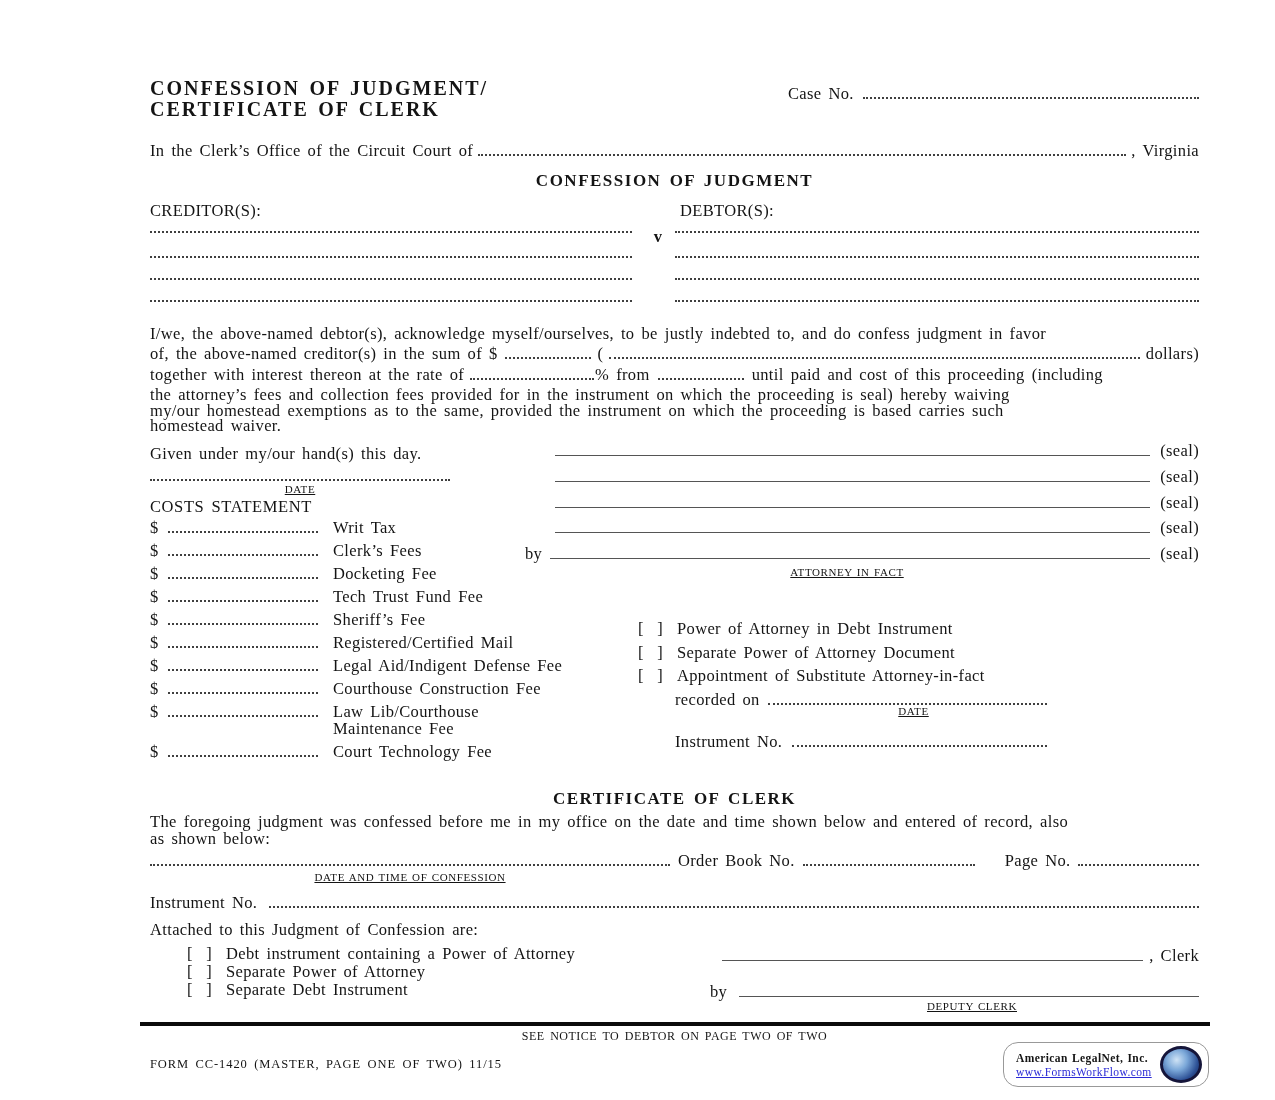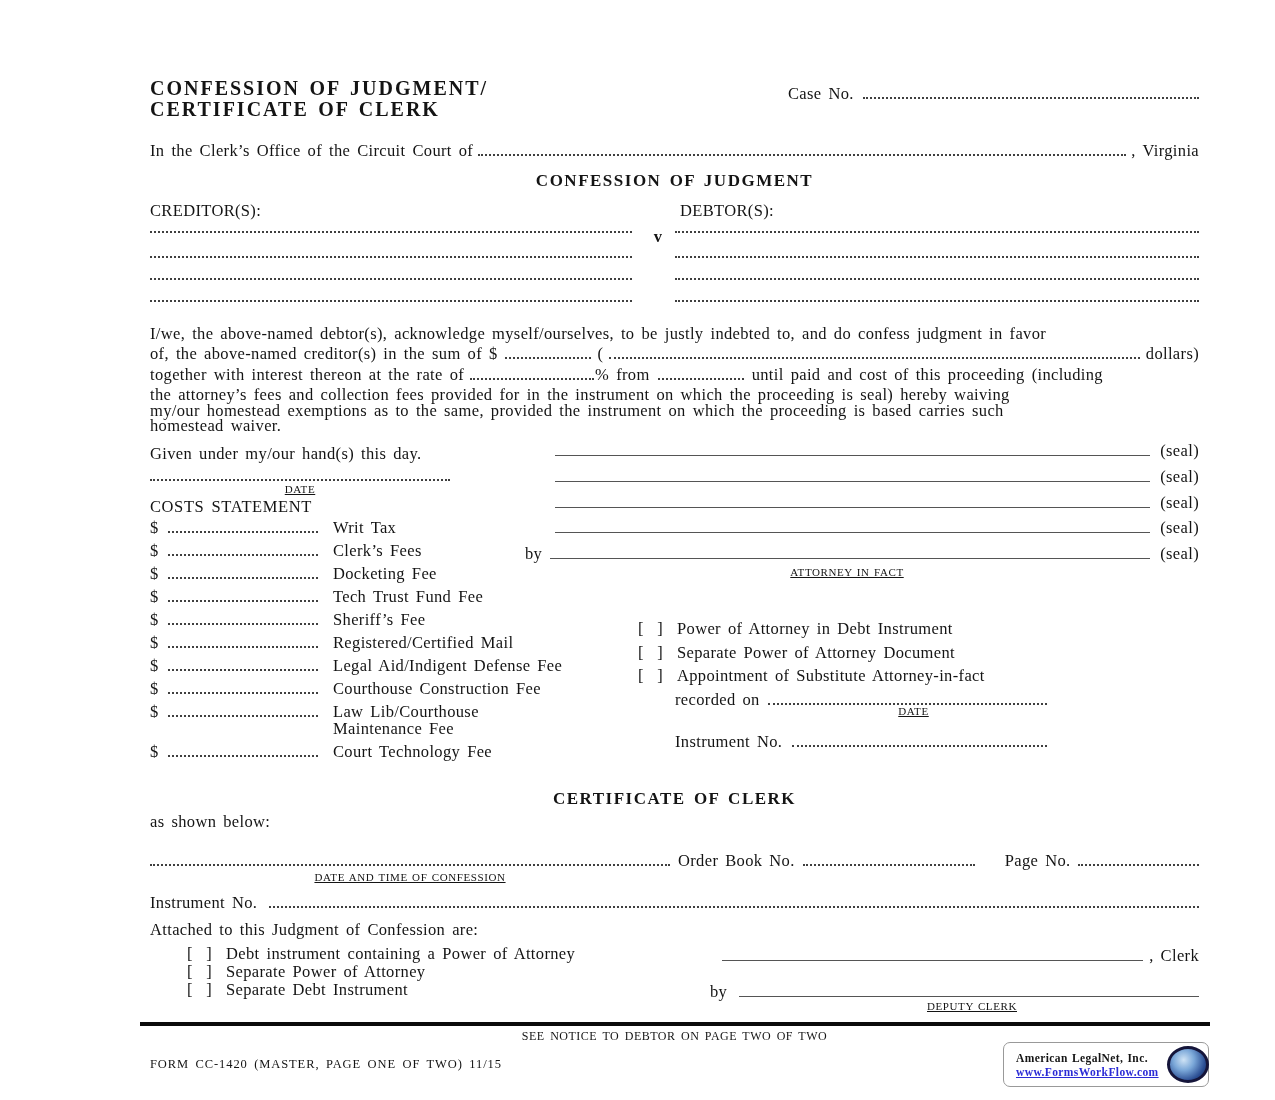--- a/index.html
+++ b/index.html
@@ -21,24 +21,24 @@
   .para-line{display:flex;align-items:baseline;}
   .fee-row{display:flex;align-items:baseline;line-height:17px;margin-bottom:6px;}
   .dollar{width:18px;}
   .fdots{width:150px;margin-right:15px;}
   .cbx{display:inline-flex;justify-content:space-between;width:25px;}
   .cb-label{margin-left:14px;}
   .seal-row{position:absolute;height:17px;display:flex;align-items:baseline;}
   .seal-lab{margin-left:10px;}
   .thick-rule{position:absolute;height:4px;background:#0a0a0a;}
   .logo-box{position:absolute;display:flex;align-items:center;gap:8px;
-            border:1.5px solid #999;border-radius:7px;padding:3px 6px 3px 12px;background:#fff;}
+            border:1.5px solid #999;border-radius:15px;padding:3px 6px 3px 12px;background:#fff;}
   .logo-text{line-height:14px;white-space:nowrap;}
   .logo-company{font-weight:bold;font-size:11.5px;letter-spacing:0.4px;word-spacing:1px;}
-  .logo-url{font-weight:bold;font-size:11.5px;color:#2b2bd6;text-decoration:underline;letter-spacing:0.4px;}
+  .logo-url{font-weight:normal;font-size:11.5px;color:#2b2bd6;text-decoration:underline;letter-spacing:0.4px;}
   .globe{width:36px;height:31px;border-radius:50%;flex:0 0 auto;
          background:radial-gradient(circle at 38% 35%,#cfe3f5 0%,#7aa7d8 35%,#2c4f94 70%,#14234f 100%);
          border:3px solid #15153a;}
   .lh17{line-height:17px;}
 </style>
 </head>
 <body>
 
 <div class="page">
 
@@ -213,20 +213,21 @@
     <span class="blank flex1" style="margin-left:8px"></span>
   </div>
   <div class="abs sc center" style="left:780px;top:705px;width:267px">DATE</div>
   <div class="abs row" style="left:675px;top:732px;width:372px">
     <span>Instrument No.</span>
     <span class="blank flex1" style="margin-left:10px"></span>
   </div>
 
   <div class="abs bigcap center" style="left:150px;top:789px;width:1049px">CERTIFICATE OF CLERK</div>
   <div class="abs lh17" style="left:150px;top:813px;width:1049px">
+    <div>The foregoing judgment was confessed before me in my office on the date and time shown below and entered of record, also</div>
     <div>as shown below:</div>
   </div>
 
   <div class="abs row" style="left:150px;top:851px;width:1049px">
     <span class="blank" style="width:520px"></span>
     <span style="margin:0 8px">Order Book No.</span>
     <span class="blank" style="width:172px"></span>
     <span style="margin:0 8px 0 30px">Page No.</span>
     <span class="blank flex1"></span>
   </div>

